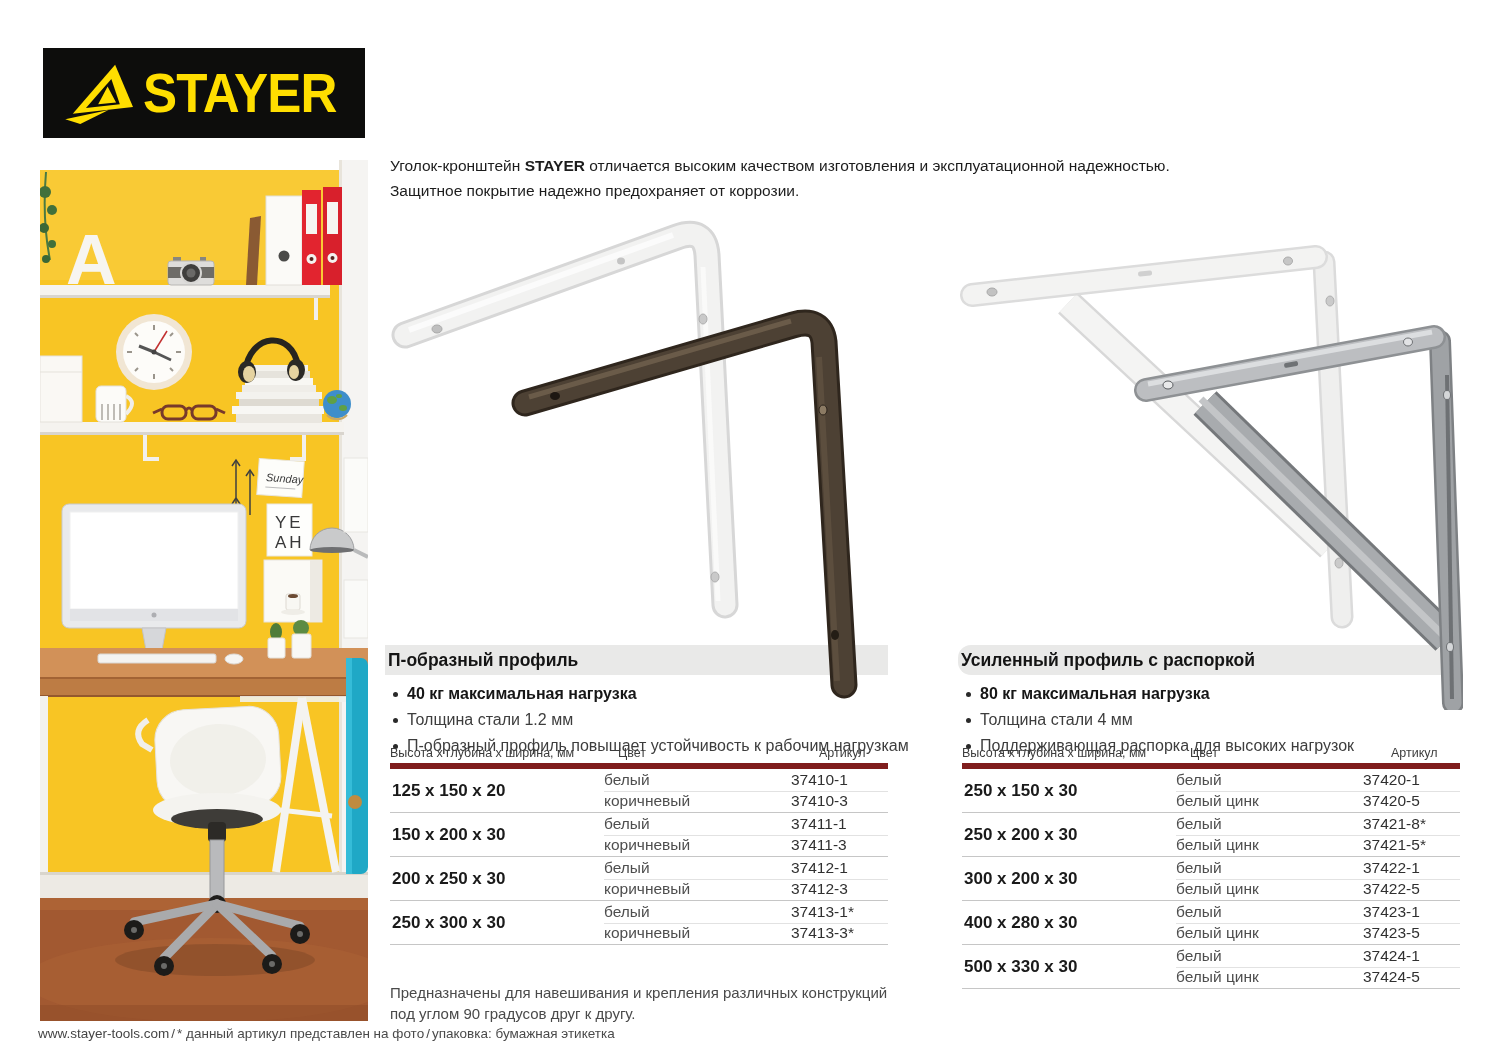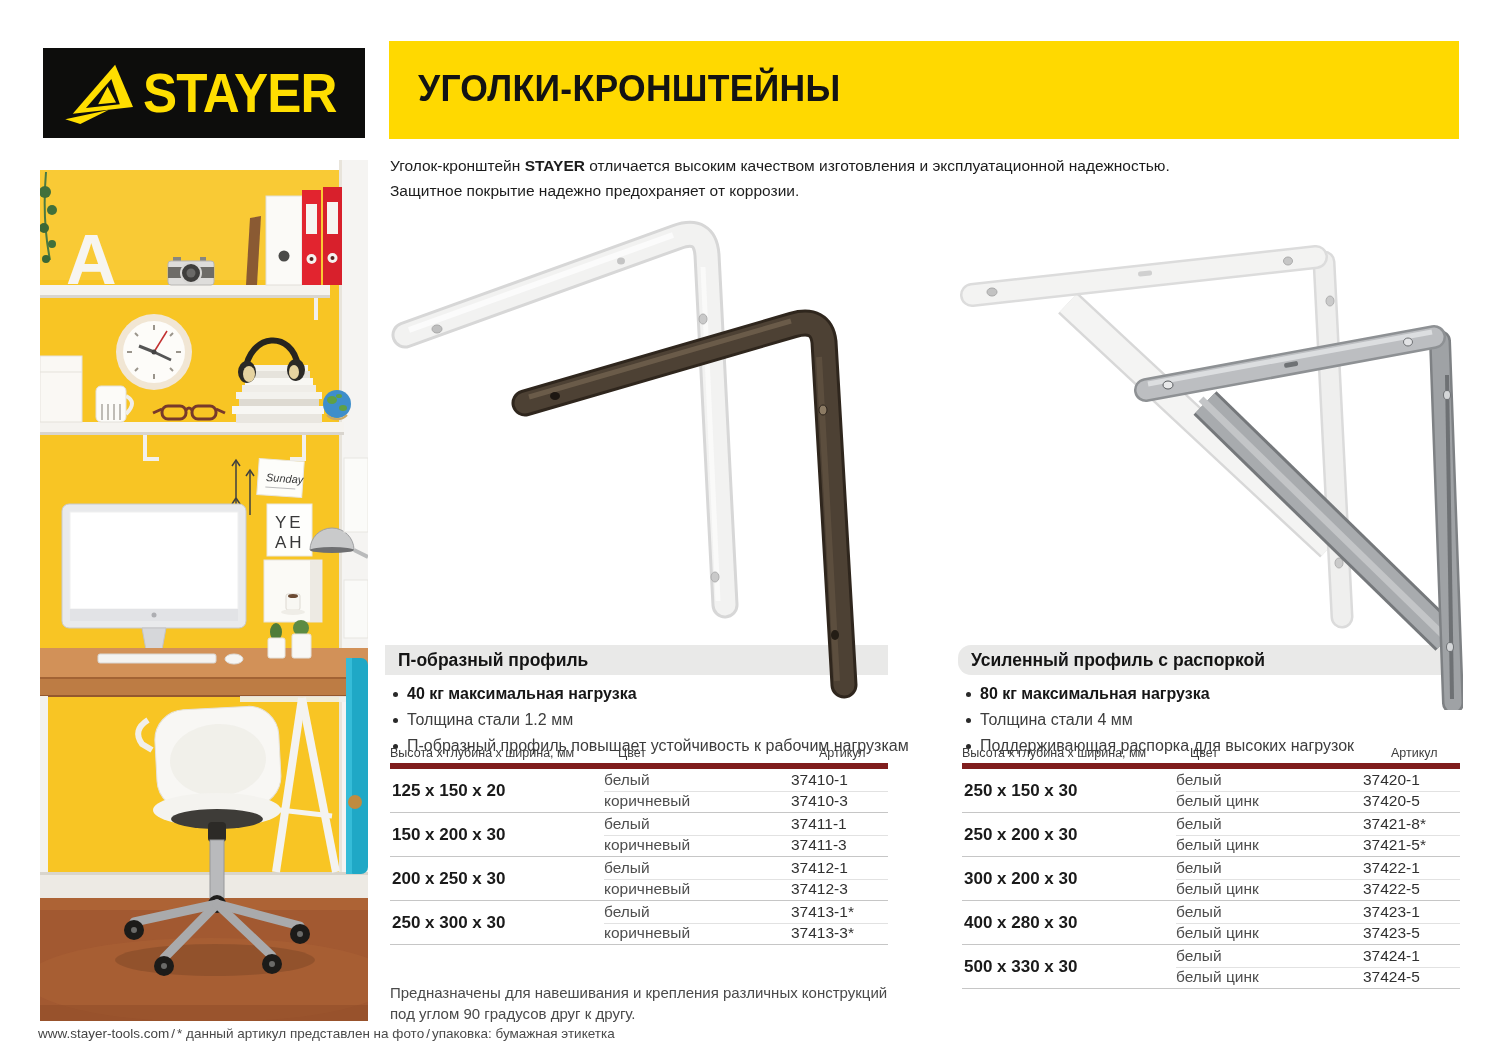--- a/index.html
+++ b/index.html
@@ -27,21 +27,21 @@
   
   .photo{left:40px;top:160px;width:328px;height:861px;}
 
   
   .prod-img{z-index:2;pointer-events:none;}
   #img-left{left:385px;top:205px;width:505px;height:500px;}
   #img-right{left:958px;top:215px;width:505px;height:495px;}
 
   
   .sec-header{height:30px;background:#E9E9E8;display:flex;align-items:center;z-index:1;}
-  .sec-header span{font-size:17.5px;font-weight:bold;color:#141414;padding-left:13px;white-space:nowrap;}
+  .sec-header span{font-size:17.5px;font-weight:bold;color:#141414;padding-left:3px;white-space:nowrap;}
   #sec0-header{left:385px;top:645px;width:503px;}
   #sec1-header{left:958px;top:645px;width:502px;border-radius:13px;}
 
   
   .bullets{display:flex;flex-direction:column;}
   .bullet{position:relative;padding-left:17px;height:26px;line-height:26px;
           font-size:16px;color:#3d3d3d;white-space:nowrap;}
   .bullet .dot{position:absolute;left:3px;top:11px;width:5px;height:5px;border-radius:50%;background:#2a2a2a;}
   .bullet.b1 .txt{font-weight:bold;color:#161616;}
   #sec0-bullets{left:390px;top:681px;justify-content:flex-end;}
@@ -78,23 +78,20 @@
   <div class="abs logo-box">
     <svg class="logo-tri" viewBox="0 0 80 68">
       <polygon points="55,4 10,56 74,49" fill="#FFDE00"></polygon>
       <polygon points="51,19 24,50 60,46" fill="#0D0D0C"></polygon>
       <polygon points="47,27 56,44 37,46" fill="#FFDE00"></polygon>
       <polygon points="2,62 48,52 18,67" fill="#FFDE00"></polygon>
     </svg>
     <div class="logo-text">STAYER</div>
   </div>
 
-  <div class="abs title-band">
-    <div class="title">УГОЛКИ-КРОНШТЕЙНЫ</div>
-  </div>
 
   <div class="abs intro">
     <span>Уголок-кронштейн </span><span class="b">STAYER</span><span> отличается высоким качеством изготовления и эксплуатационной надежностью.</span><br>
     <span>Защитное покрытие надежно предохраняет от коррозии.</span>
   </div>
 
   <svg class="abs photo" viewBox="0 0 328 861">
     <rect width="328" height="861" fill="#ffffff"></rect>
     <rect y="10" width="304" height="728" fill="#F8C524"></rect>
     <rect y="10" width="304" height="110" fill="#FACD44" opacity="0.55"></rect>

